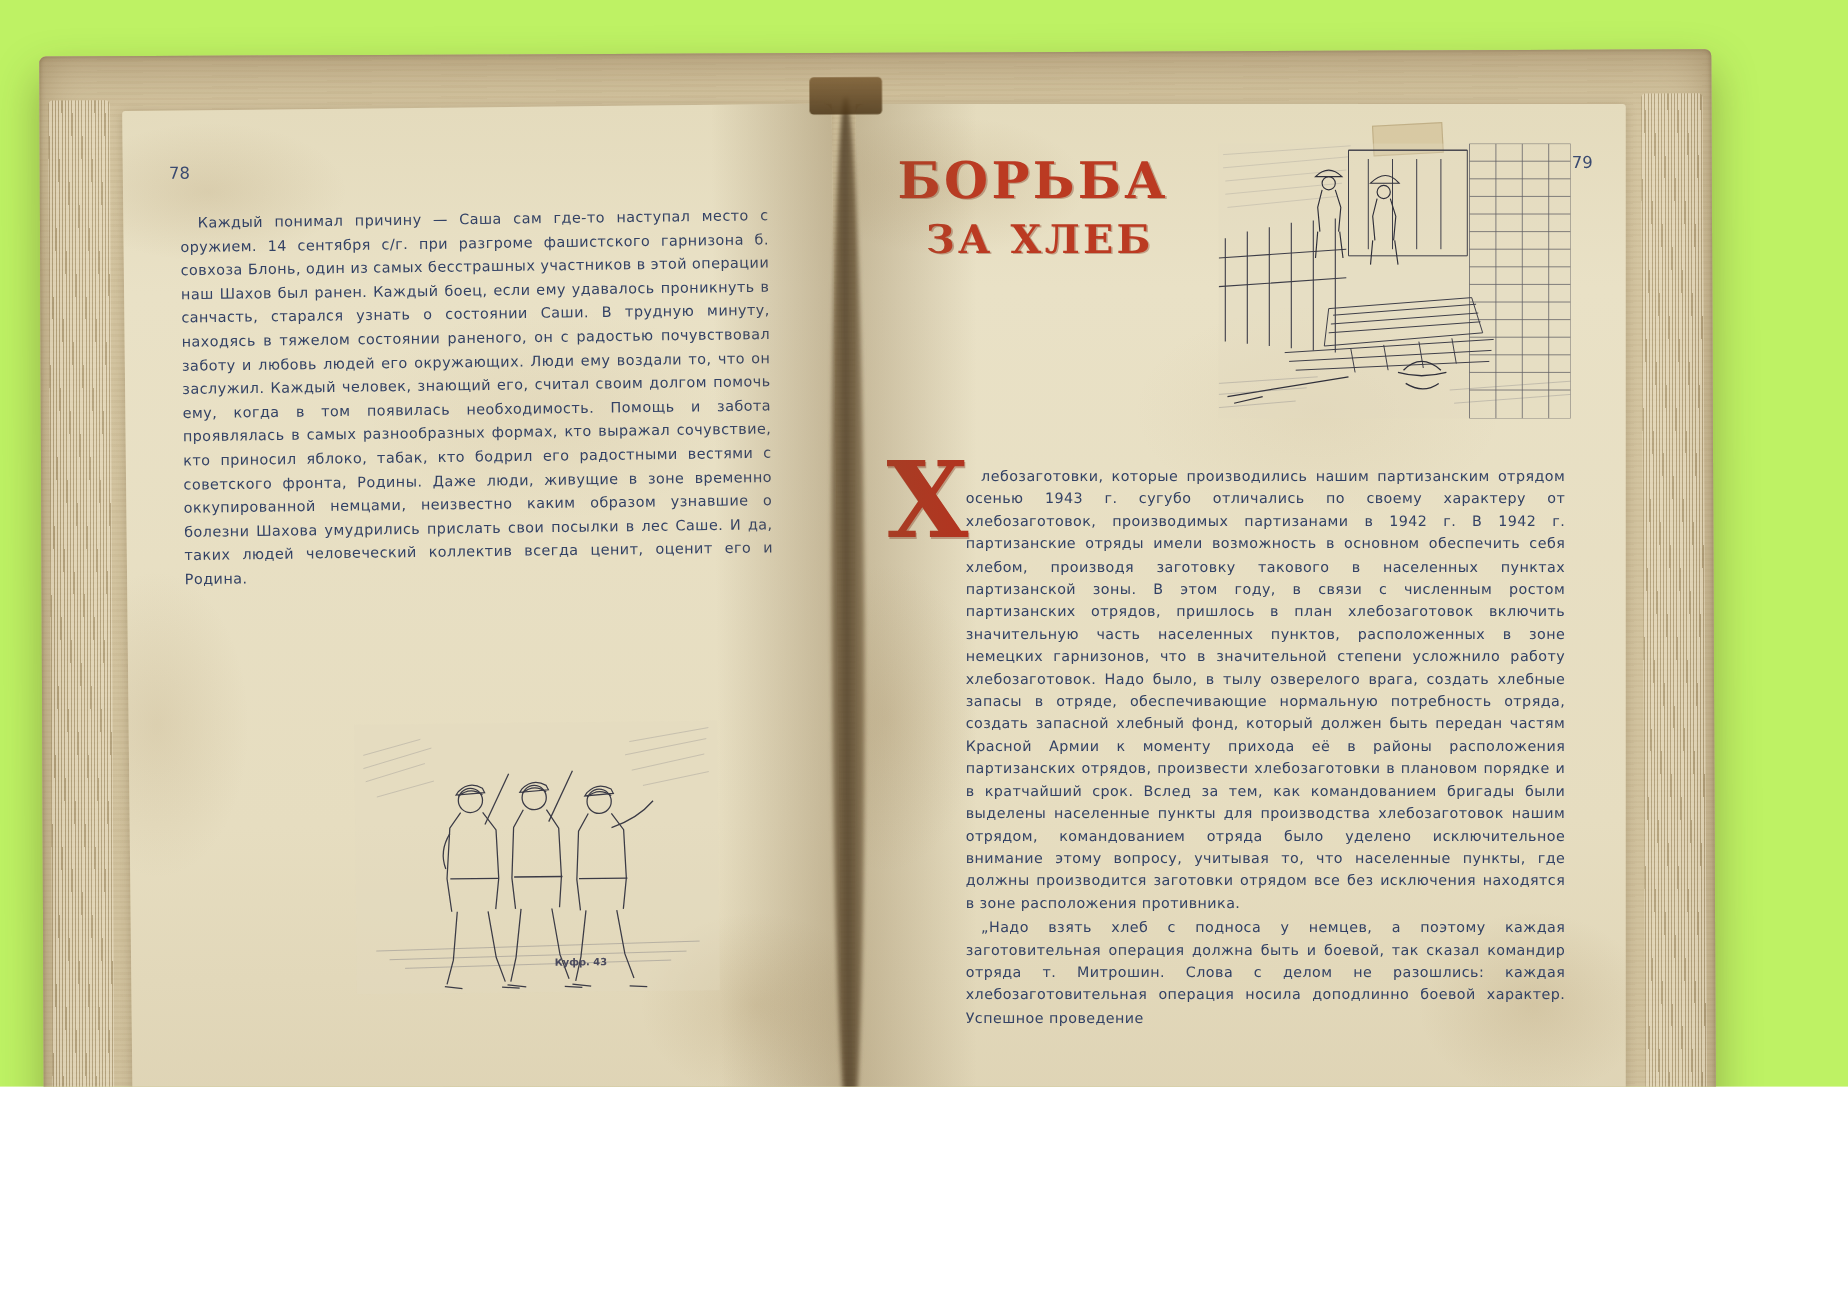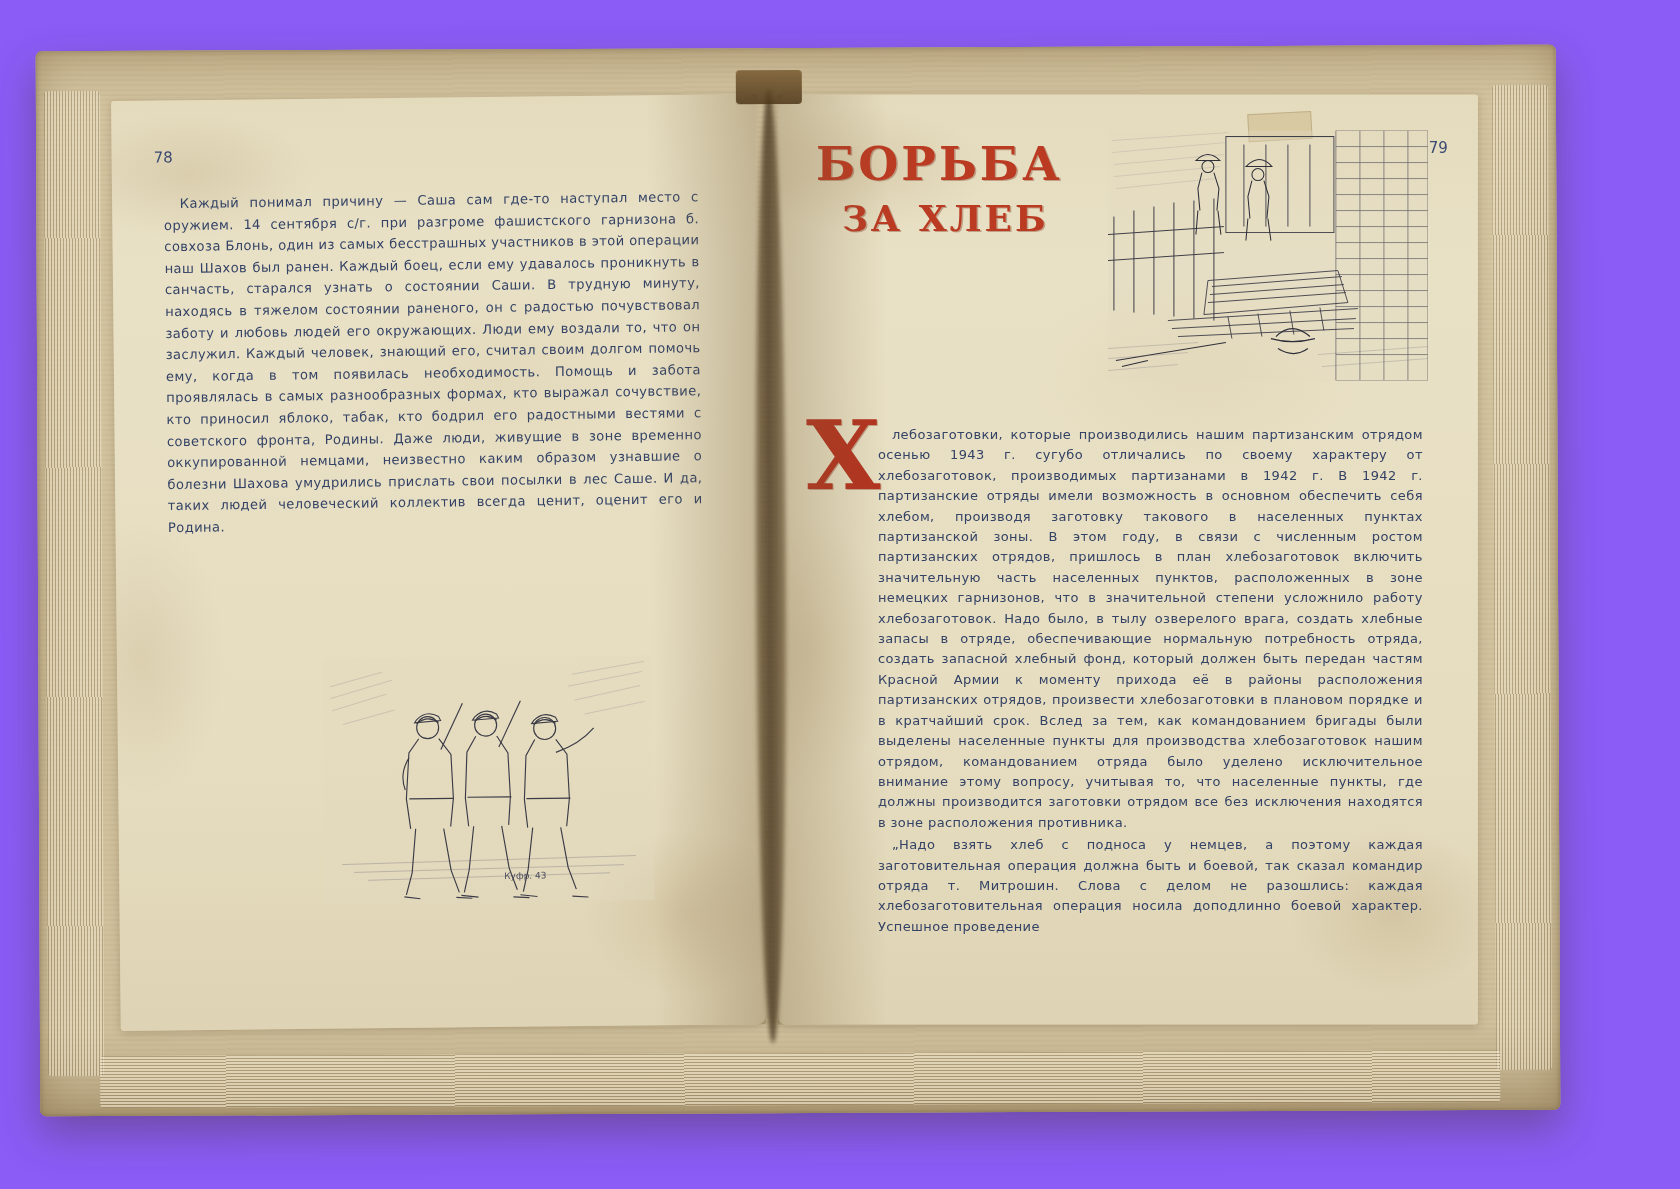--- a/index.html
+++ b/index.html
@@ -3,23 +3,23 @@
 <meta charset="utf-8">
 <style>
   html, body {
     margin: 0;
     padding: 0;
     background: #ffffff;
   }
   #page {
     position: relative;
     width: 1680px;
-    height: 1189px;
+    height: 988px;
     overflow: hidden;
-    background: #8b5cf6;
+    background: #bef264;
     font-family: "DejaVu Sans", sans-serif;
   }
 
   
   .book {
     position: absolute;
     left: 38px;
     top: 48px;
     width: 1520px;
     height: 1065px;
@@ -281,21 +281,21 @@
               <path d="M248 240 l16 1"></path>
             <path d="M233 96 q24 -8 38 -24"></path>
           </g>
 
           <g stroke="#3b3b46" stroke-width="1.1" fill="none">
             <path d="M94 62 q10 -10 22 -3 l2 4 -26 2z"></path>
             <path d="M152 60 q10 -10 22 -3 l2 4 -26 2z"></path>
             <path d="M211 64 q10 -10 22 -3 l2 4 -26 2z"></path>
           </g>
         </svg>
-        <div class="illo-caption" style="left: 180px; top: 214px;">Куфр. 43</div>
+        <div class="illo-caption" style="left: 180px; top: 214px; font-weight: bold;">Куфр. 43</div>
       </div>
     </div>
 
     <div class="leaf right">
       <div class="foxing"></div>
 
       <div class="page-num" style="right:30px; top:44px;">79</div>
 
       <div class="title">
         <span class="l1">БОРЬБА</span>

